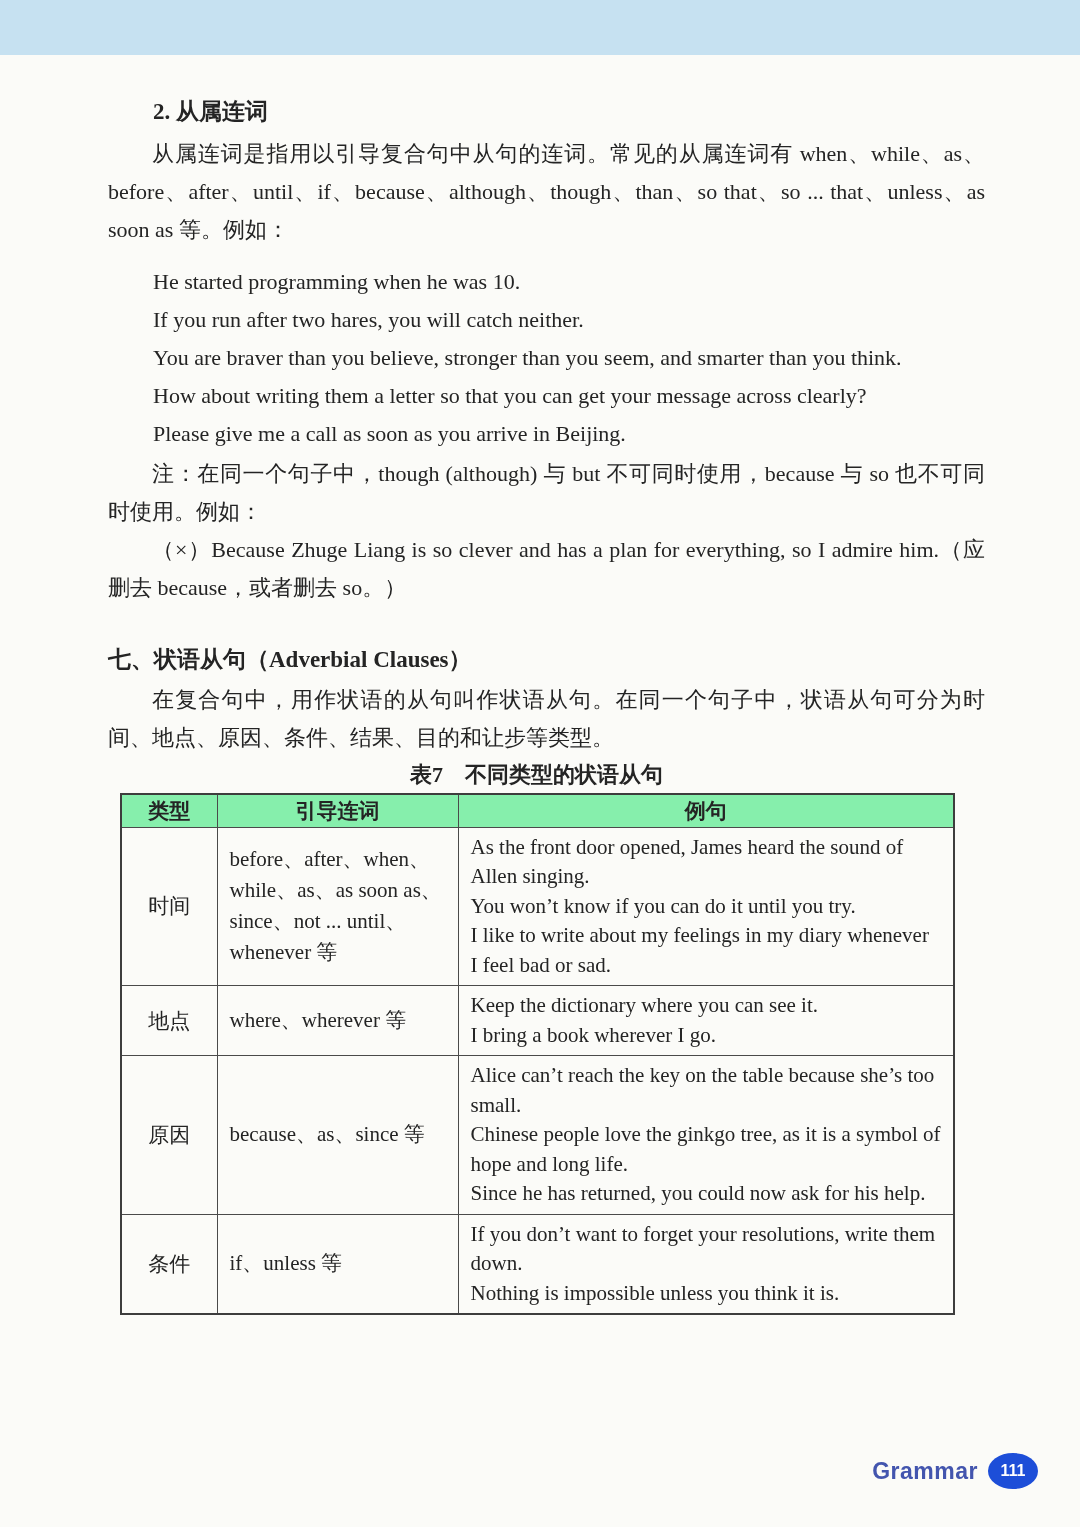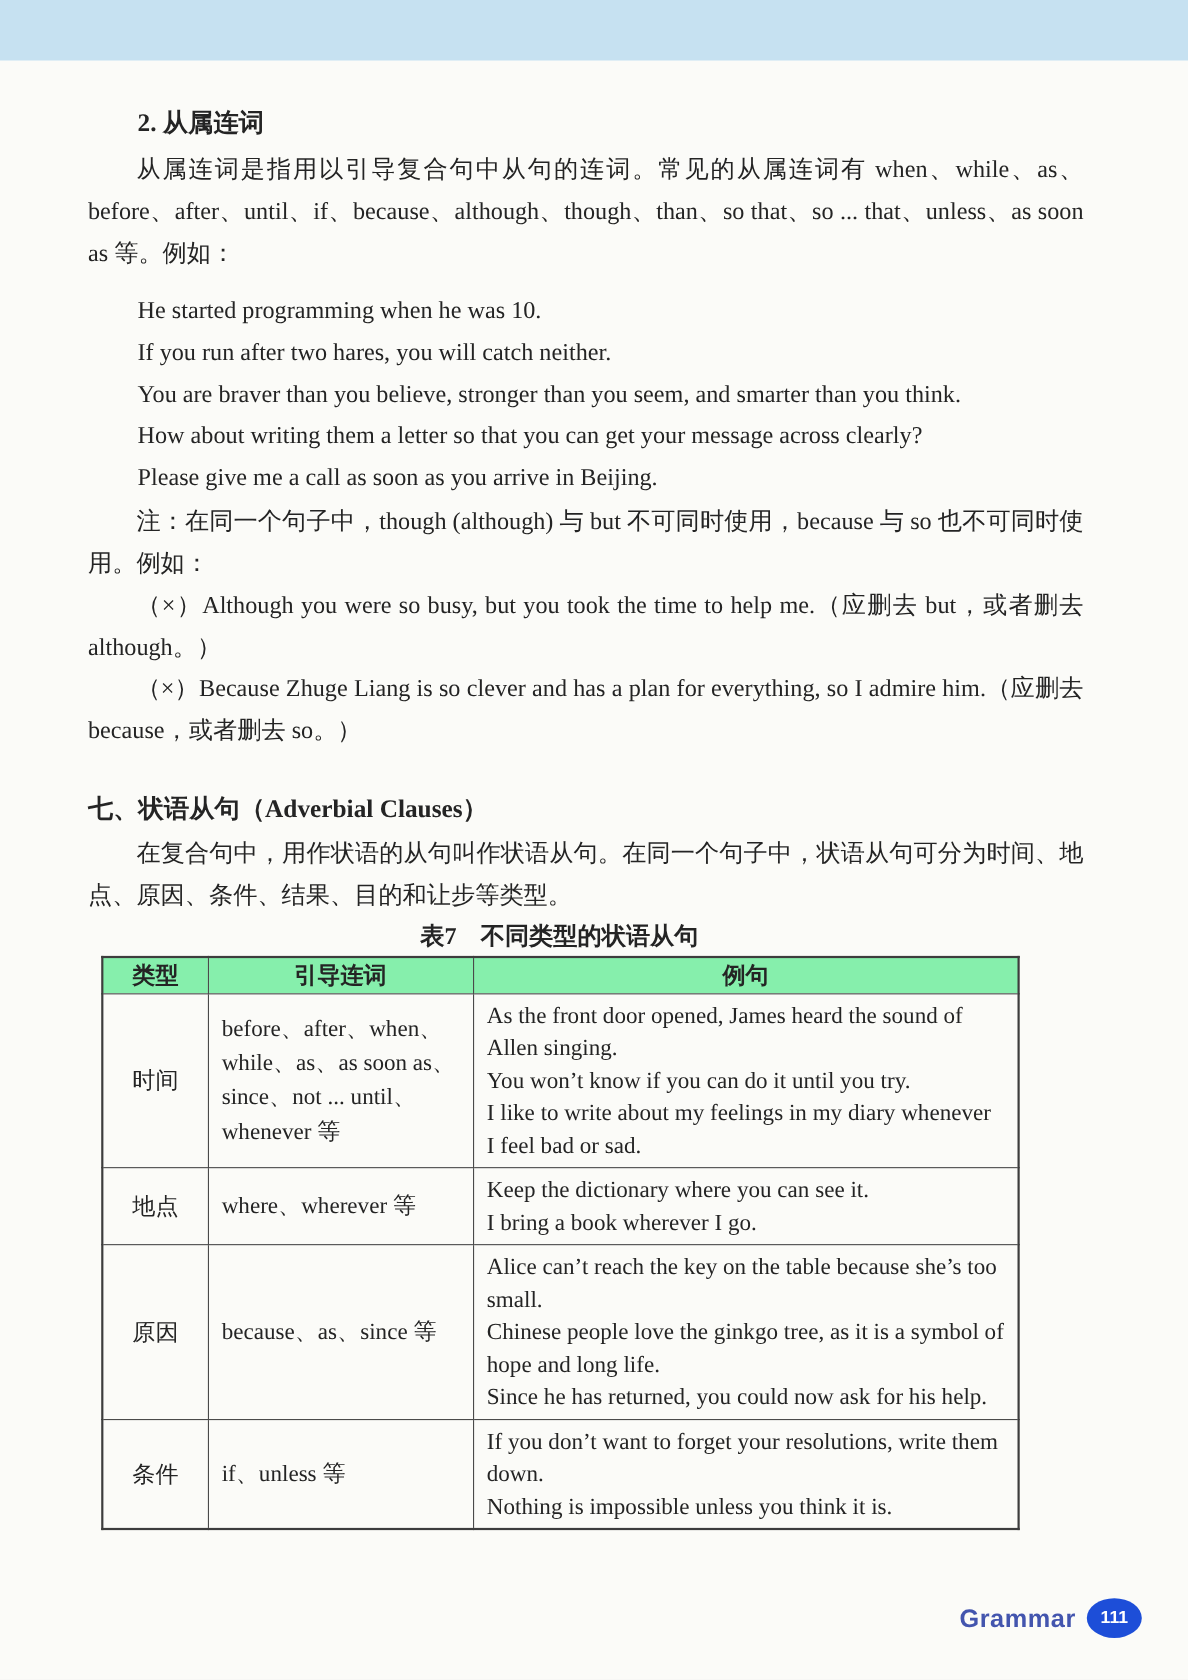--- a/index.html
+++ b/index.html
@@ -7,21 +7,21 @@
   body {
     width: 1080px; height: 1527px;
     margin: 0 auto;
     background: #fbfbf8;
     font-family: "Liberation Serif", "DejaVu Serif", serif;
     color: #242424;
     position: relative;
     overflow: hidden;
   }
   .top-bar { height: 55px; background: #c6e1f1; }
-  .content { padding: 0 95px 0 80px; }
+  .content { padding: 0 95px 0 108px; }
 
   .h-num {
     font-size: 23px; font-weight: bold;
     margin: 42px 0 0 45px; line-height: 30px;
   }
   .para { font-size: 22px; line-height: 38px; text-align: justify; }
   .indent { text-indent: 2em; }
   .intro-1 { margin-top: 8px; }
   .examples { margin-top: 14px; }
   .example-line {
@@ -97,21 +97,20 @@
 
         <p class="example-line">How about writing them a letter so that you can get your message across clearly?</p>
 
         <p class="example-line">Please give me a call as soon as you arrive in Beijing.</p>
       </div>
 
     <p class="para indent note">注：在同一个句子中，though (although) 与 but 不可同时使用，because 与 so 也不可同时使用。例如：</p>
 
     <div>
 
-        <p class="para indent">（×）Although you were so busy, but you took the time to help me.（应删去 but，或者删去 although。）</p>
 
         <p class="para indent">（×）Because Zhuge Liang is so clever and has a plan for everything, so I admire him.（应删去 because，或者删去 so。）</p>
       </div>
 
     <h2 class="h-sec">七、状语从句（Adverbial Clauses）</h2>
 
     <p class="para indent intro-2">在复合句中，用作状语的从句叫作状语从句。在同一个句子中，状语从句可分为时间、地点、原因、条件、结果、目的和让步等类型。</p>
 
     <div class="tbl-title">表7　不同类型的状语从句</div>
 

